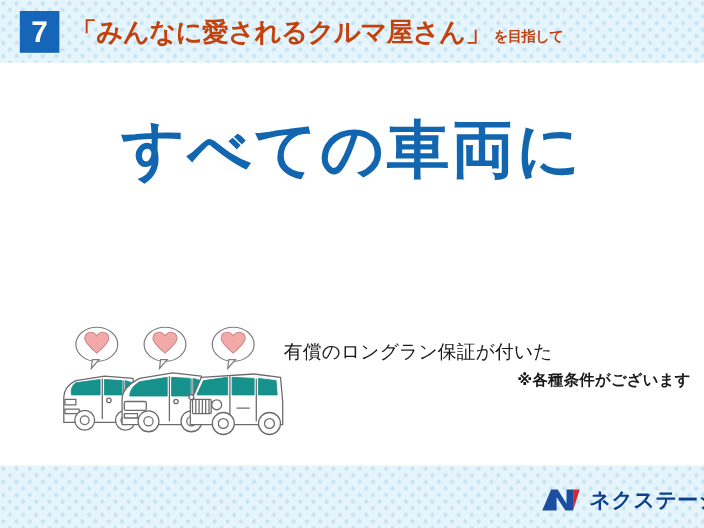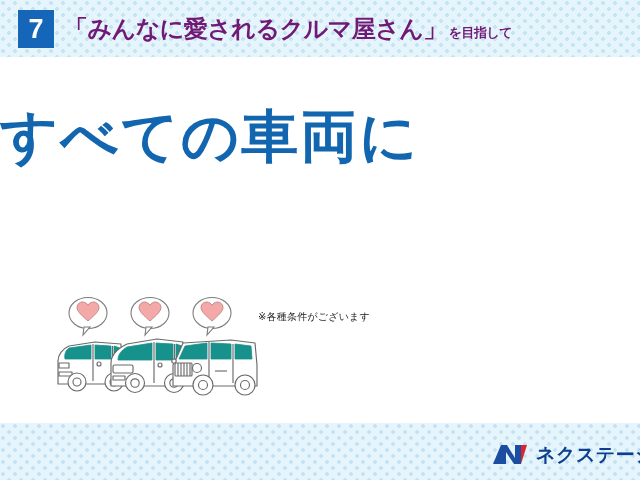--- a/index.html
+++ b/index.html
@@ -47,54 +47,54 @@
     text-align: center;
     letter-spacing: 0px;
   }
   #header-title {
     position: absolute;
     left: 64px;
     top: 13px;
     height: 32px;
     display: flex;
     align-items: baseline;
-    color: #701a75;
+    color: #c2410c;
     font-weight: bold;
     white-space: nowrap;
   }
   #header-title .big { font-size: 24px; letter-spacing: -0.5px; }
   #header-title .small { font-size: 13px; letter-spacing: -0.5px; padding-left: 2px; }
 
   
   .headline {
     position: absolute;
     left: 0;
     width: 640px;
-    text-align: left;
+    text-align: center;
     color: #1266b0;
     font-weight: bold;
     letter-spacing: 2px;
     white-space: nowrap;
   }
   #headline-1 { top: 104px; font-size: 57px; line-height: 64px; }
   #headline-2 { top: 181px; font-size: 63px; line-height: 70px; letter-spacing: 1px; }
 
   
   #body-copy {
     position: absolute;
     left: 258px;
     top: 307px;
     width: 370px;
     color: #1a1a1a;
     line-height: 1.55;
     white-space: nowrap;
   }
   #body-copy .line1,
   #body-copy .line2 { font-size: 17px; letter-spacing: 0.2px; }
-  #body-copy .line3 { font-size: 10px; font-weight: normal; letter-spacing: 0.2px; margin-top: 2px; }
+  #body-copy .line3 { font-size: 14px; font-weight: bold; letter-spacing: 0.2px; margin-top: 2px; text-align: right; }
 
   
   #illustration {
     position: absolute;
     left: 55px;
     top: 293px;
     width: 205px;
     height: 105px;
   }
   #illustration svg { display: block; }
@@ -210,20 +210,21 @@
         <circle cx="148" cy="92" r="10" fill="#ffffff"></circle>
         <circle cx="148" cy="92" r="4.5" fill="#ffffff"></circle>
         <circle cx="190" cy="92" r="10" fill="#ffffff"></circle>
         <circle cx="190" cy="92" r="4.5" fill="#ffffff"></circle>
         <path d="M160 78 L 172 78"></path>
       </g>
     </svg>
   </div>
 
   <div id="body-copy">
+    <div class="line1">有償のロングラン保証が付いた</div>
     <div class="line3">※各種条件がございます</div>
   </div>
 
   <div id="footer-band" class="dot-band"></div>
 
   <div id="footer-logo">
     <span class="logo-mark">
       <svg width="36" height="24" viewBox="0 0 36 24" xmlns="http://www.w3.org/2000/svg">
         <path d="M1 21 L9 2 L15 2 L23 15 L23 2 L29 2 L29 21 L22 21 L14 9 L14 21 Z" fill="#1b4ea0"></path>
         <path d="M23 2 L35 2 L29 21 L29 2 Z" fill="#d7262f"></path>

